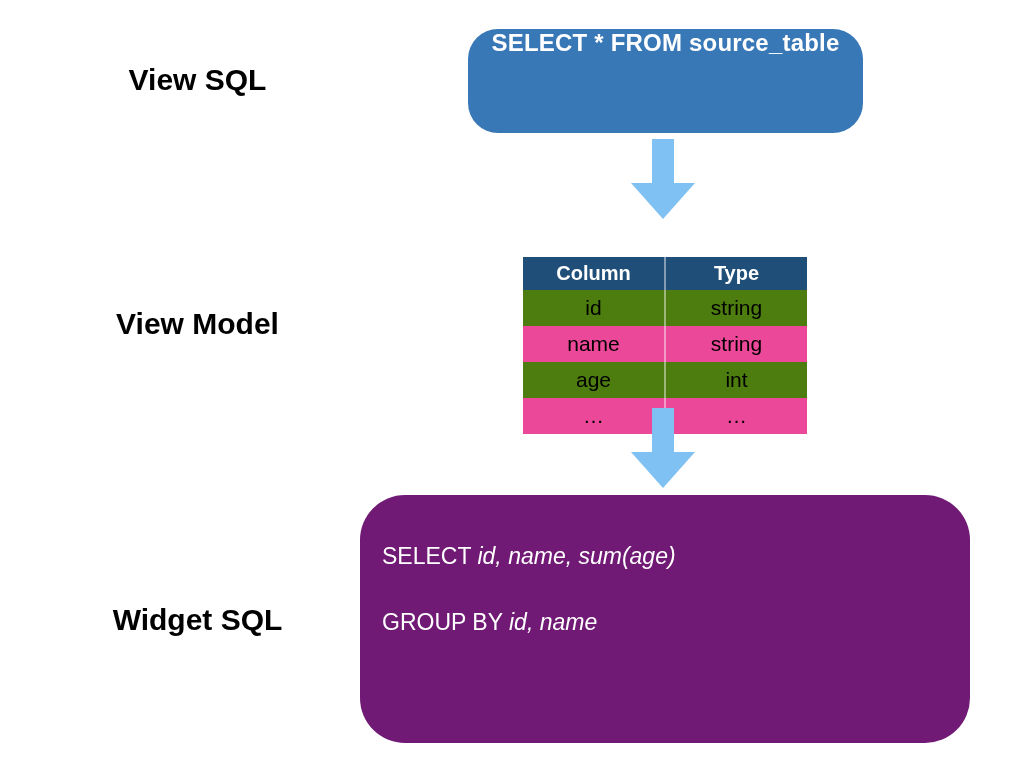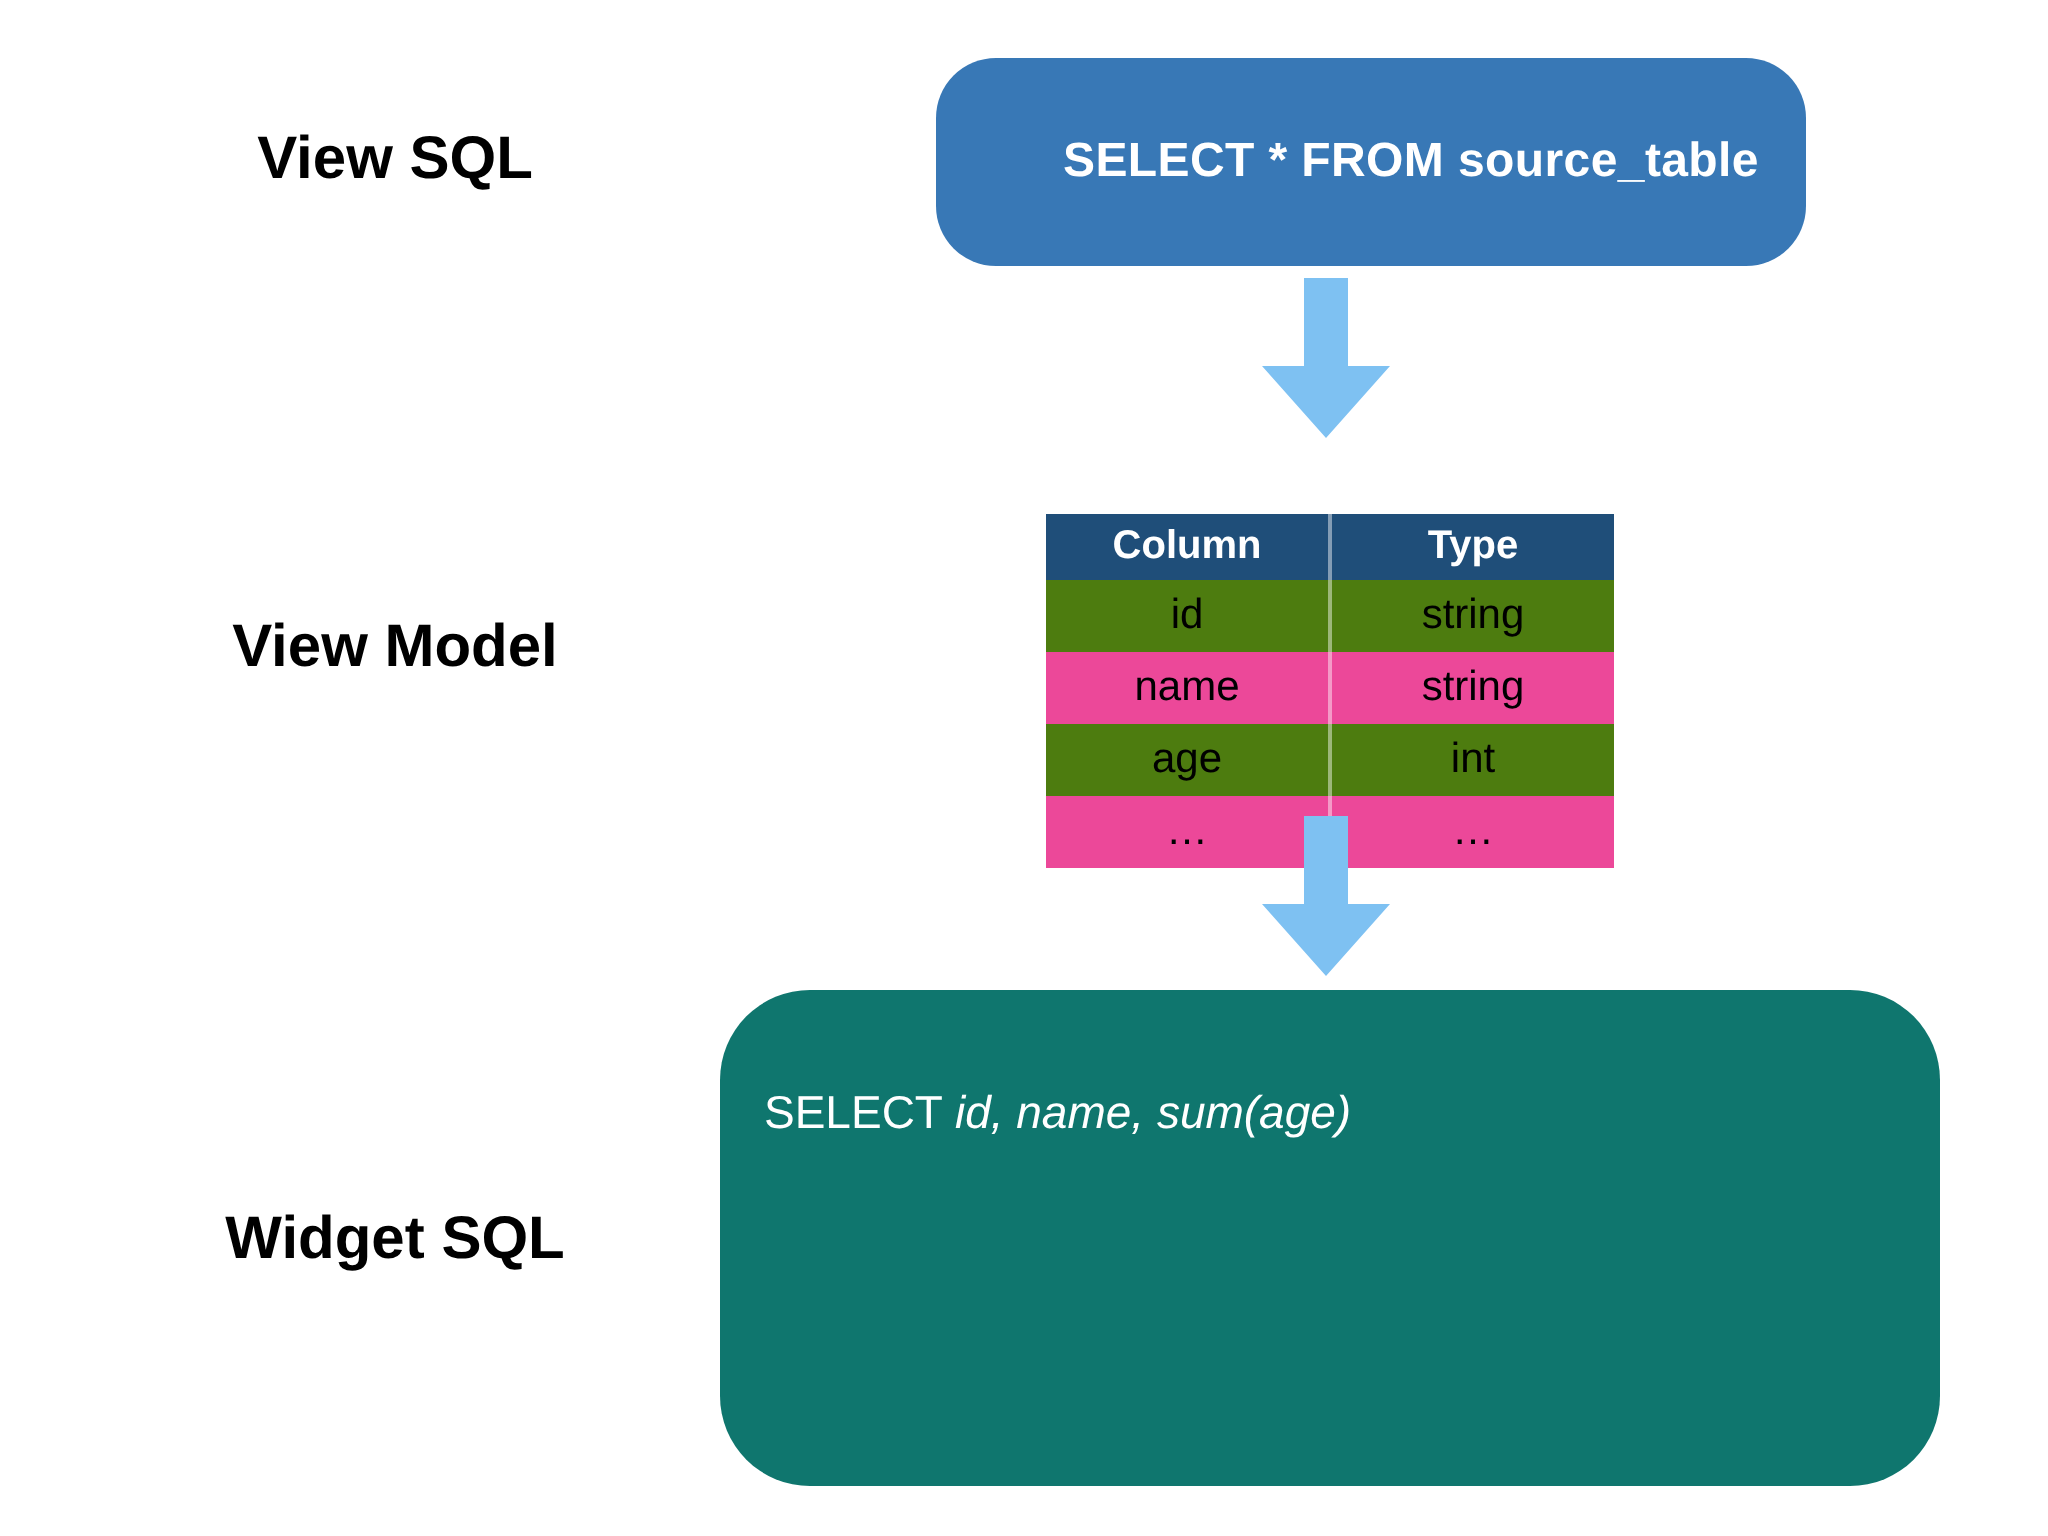--- a/index.html
+++ b/index.html
@@ -34,23 +34,21 @@
   
   .view-sql-box {
     position: absolute;
     left: 468px;
     top: 29px;
     width: 395px;
     height: 104px;
     background: #3878B6;
     border-radius: 30px;
     display: flex;
-    align-items: center;
     justify-content: center;
-    padding-left: 40px;
   }
   .view-sql-box .sql-text {
     color: #ffffff;
     font-size: 24px;
     font-weight: bold;
     letter-spacing: 0.2px;
   }
 
   
   .down-arrow {
@@ -94,21 +92,21 @@
   .vm-row.alt .vm-cell { background: #ec4899; }
   .divided { border-left: 2px solid rgba(255,255,255,0.45); }
 
   
   .widget-sql-box {
     position: absolute;
     left: 360px;
     top: 495px;
     width: 610px;
     height: 248px;
-    background: #0f766e;
+    background: #701a75;
     border-radius: 45px;
     box-sizing: border-box;
     padding: 46px 20px 0 22px;
     display: flex;
     flex-direction: column;
     gap: 36px;
   }
   .sql-line {
     color: #ffffff;
     font-size: 23px;
@@ -169,15 +167,18 @@
   <div class="down-arrow second">
     <svg width="64" height="80" viewBox="0 0 64 80" aria-hidden="true">
       <polygon points="21,0 43,0 43,44 64,44 32,80 0,44 21,44"></polygon>
     </svg>
   </div>
 
   <div class="widget-sql-box">
     <div class="sql-line">
       <span class="kw">SELECT </span><span class="ital">id, name, sum(age)</span>
     </div>
+    <div class="sql-line">
+      <span class="kw">GROUP BY </span><span class="ital">id, name</span>
+    </div>
   </div>
 
 </div>
 
 </body></html>

